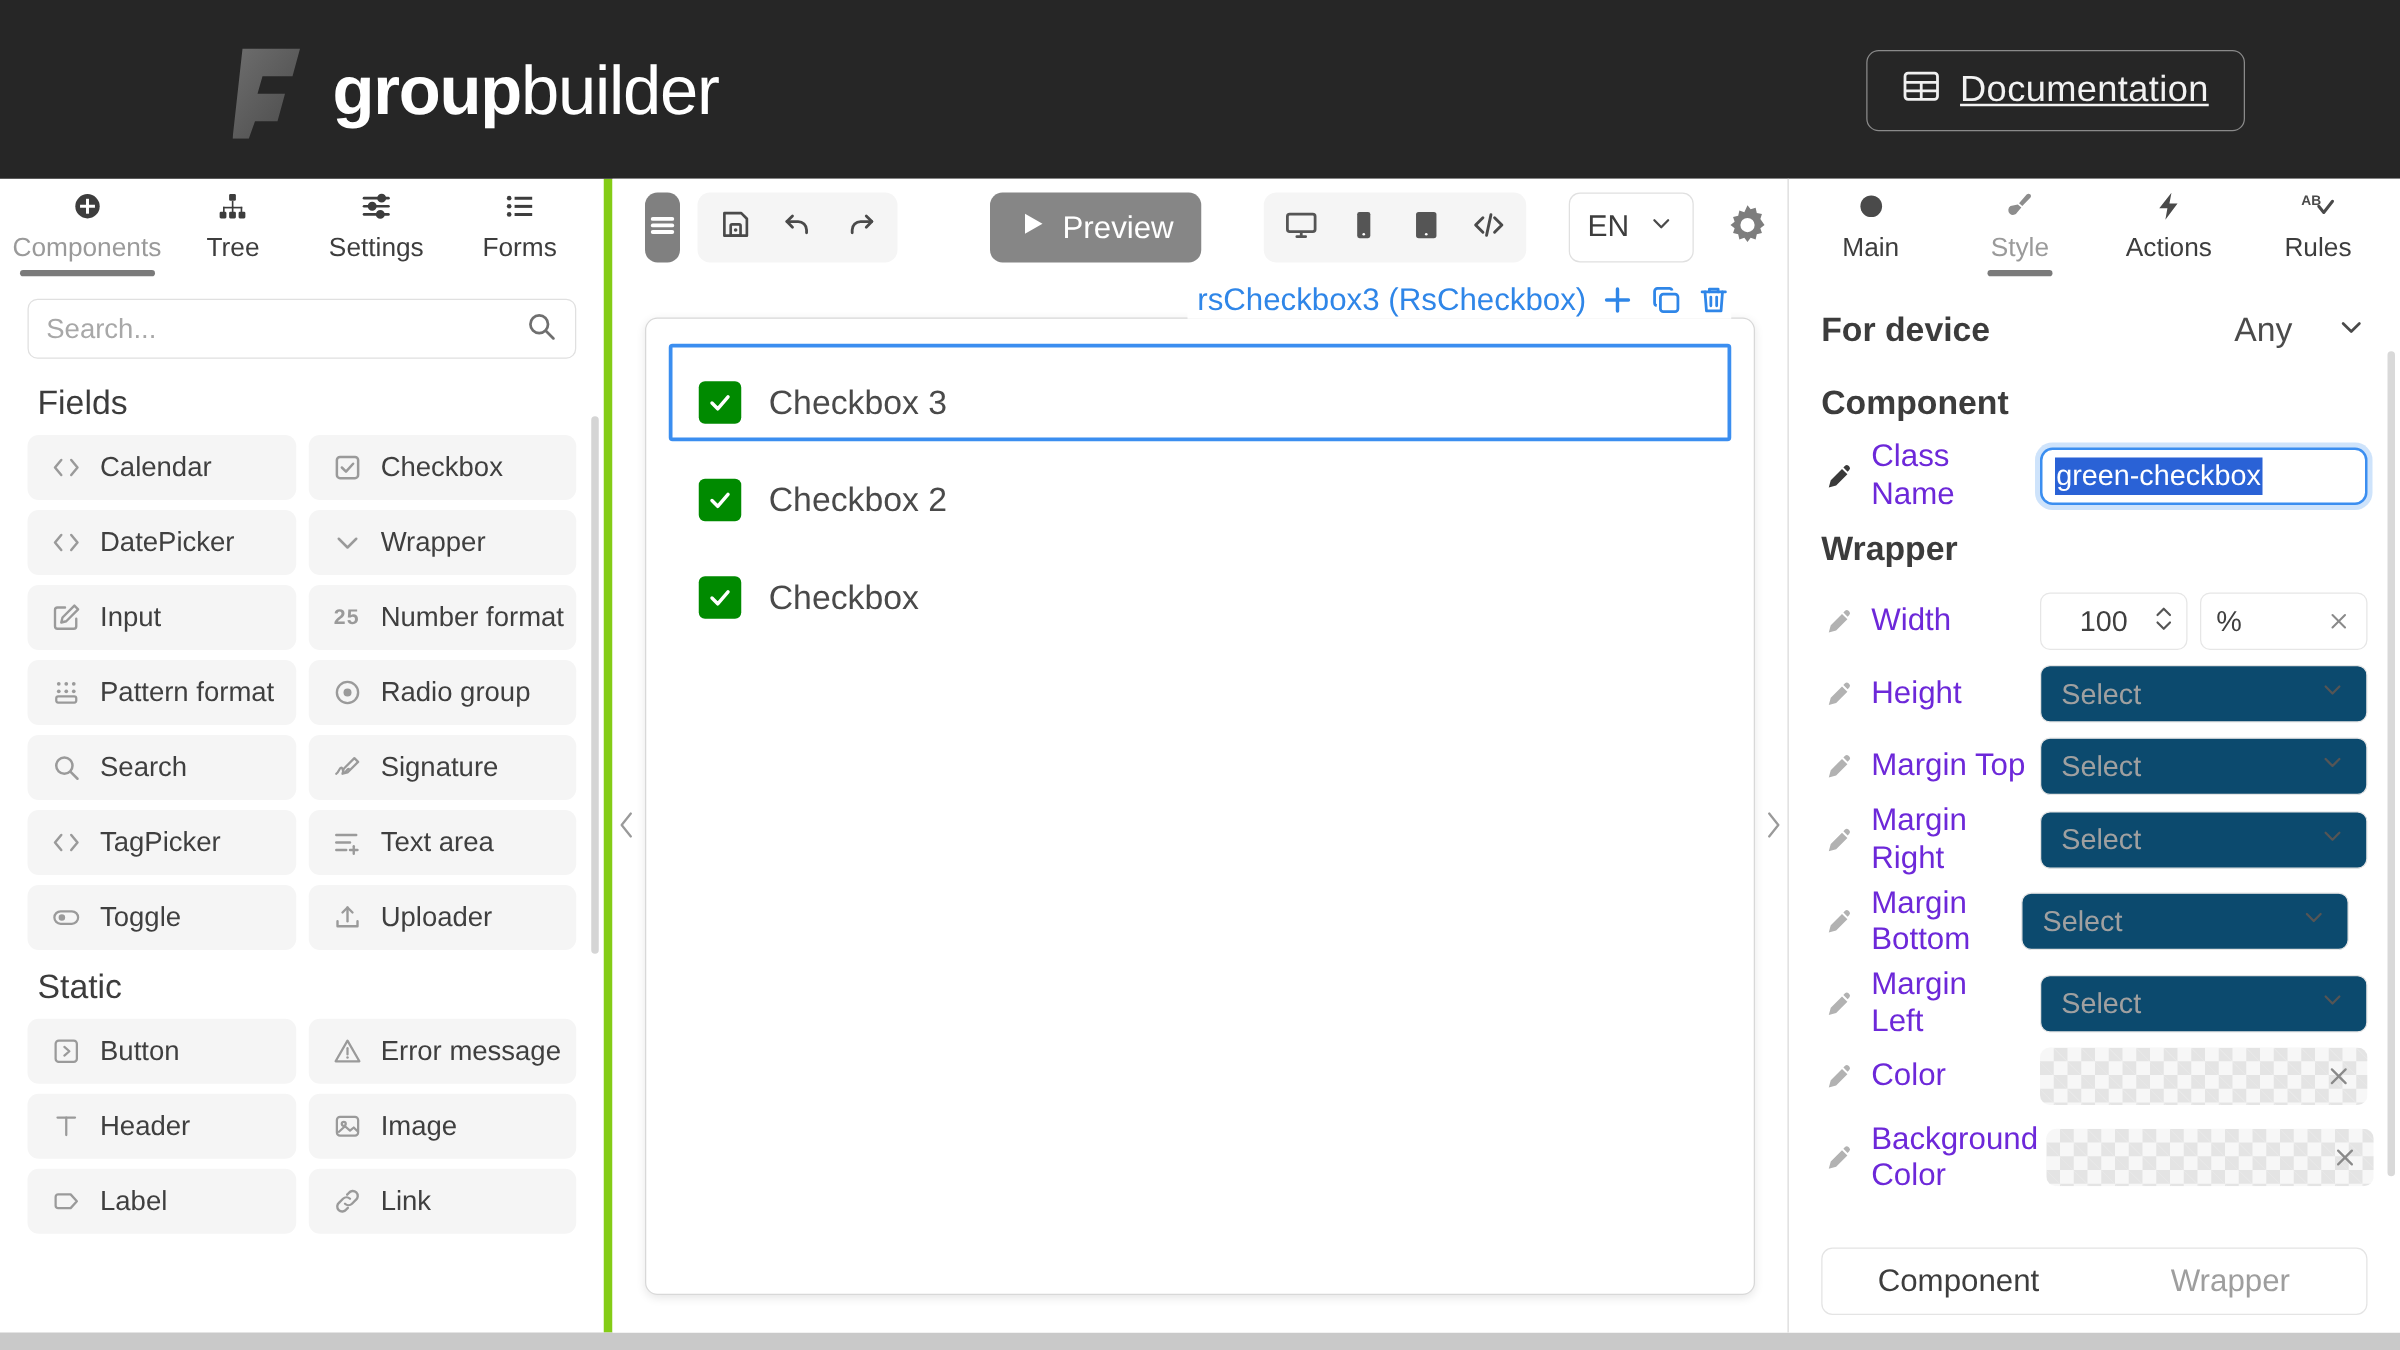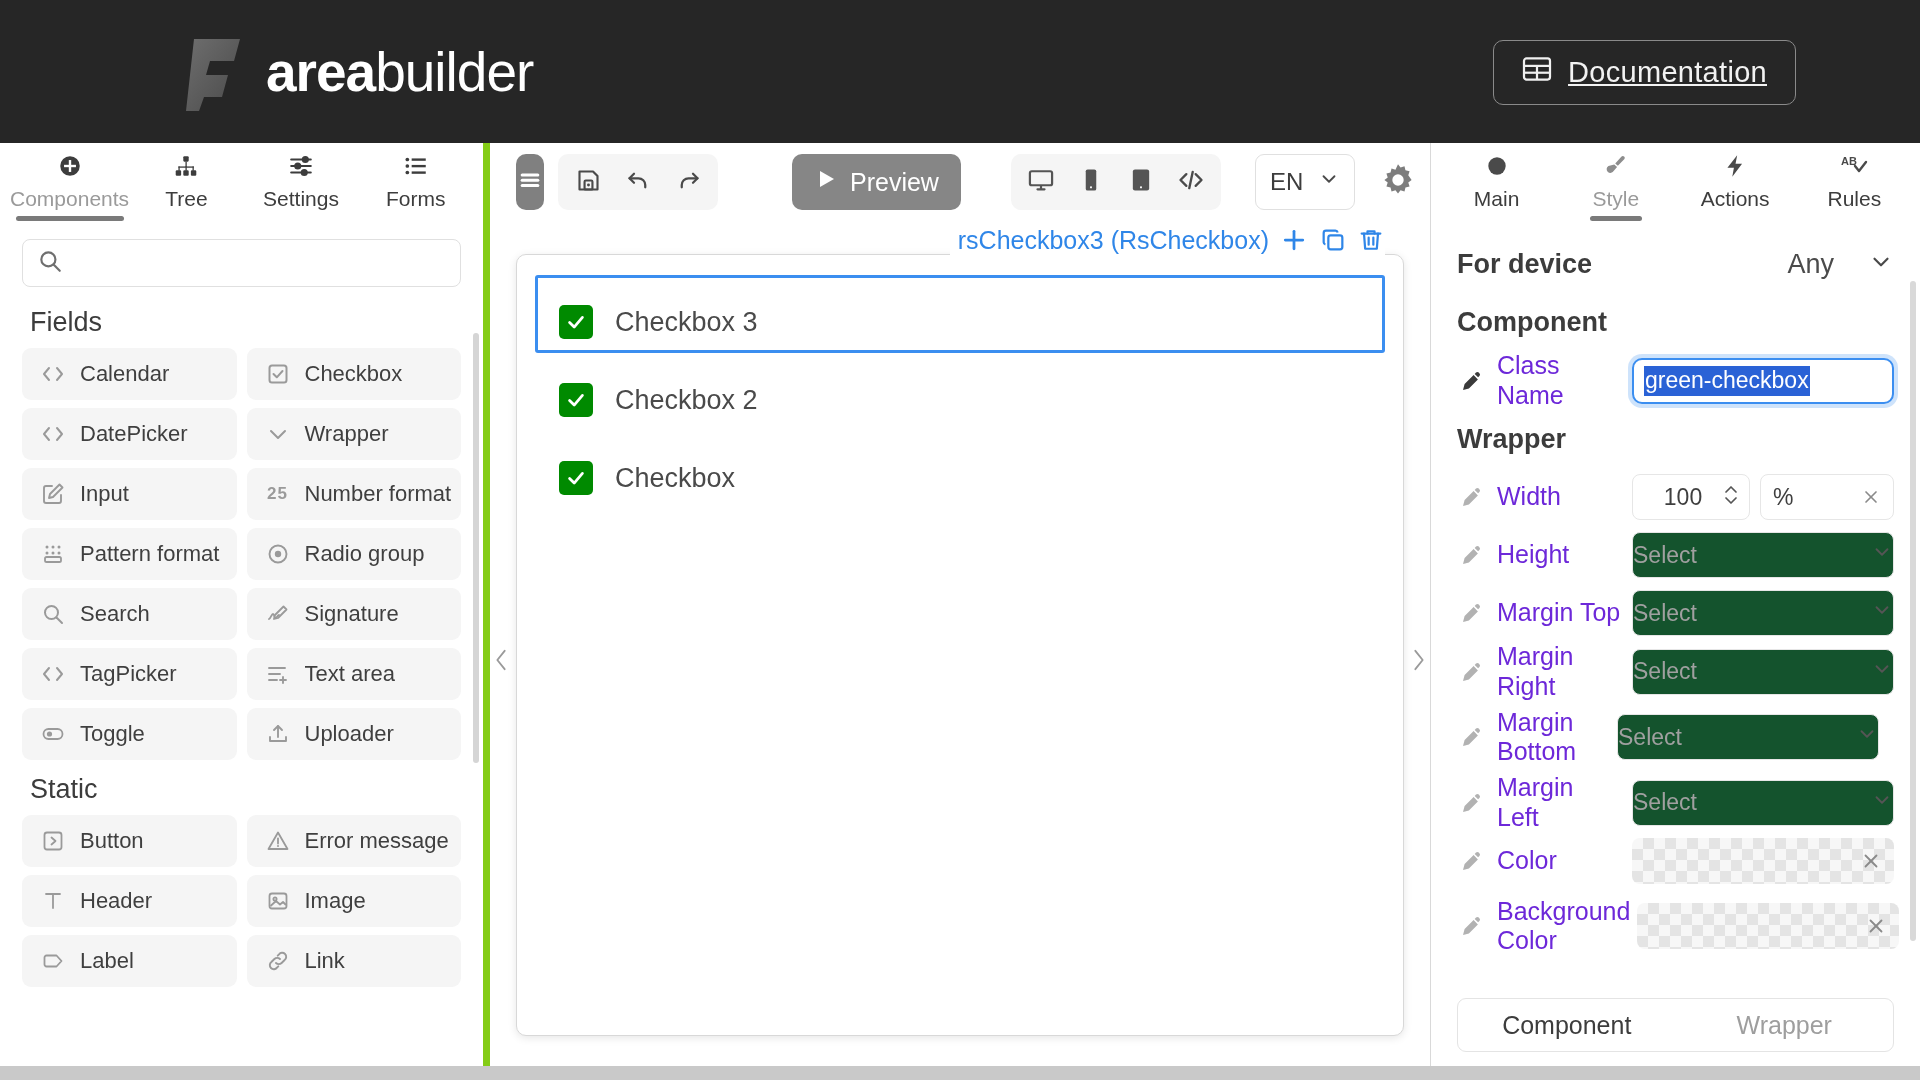--- a/index.html
+++ b/index.html
@@ -119,22 +119,22 @@
   .rscroll-thumb { position: absolute; right: 4px; top: 60px; width: 6px; height: 660px; background: #d9d9d9; border-radius: 3px; }
   .r-row { display: flex; align-items: center; min-height: 58px; gap: 10px; }
   .r-h { font-size: 27px; font-weight: bold; color: #3c3c3c; }
   .r-device { justify-content: space-between; }
   .r-device .val { font-size: 27px; color: #4b4b4b; margin-left: auto; }
   .lbl { font-size: 25px; color: #6d28d9; flex: 1; line-height: 1.18; }
   .pen { width: 30px; flex: 0 0 30px; display: flex; align-items: center; justify-content: center; }
   .ctrl { width: 262px; flex: 0 0 262px; display: flex; gap: 10px; }
   .select {
     flex: 1; height: 46px; border: 1px solid #e6e6e6; border-radius: 8px;
-    display: flex; align-items: center; justify-content: space-between; padding: 0 0;
-    font-size: 23px; color: #a0a0a0; cursor: pointer; background: #14532d;
+    display: flex; align-items: center; justify-content: space-between; padding: 0 16px;
+    font-size: 23px; color: #a0a0a0; cursor: pointer; background: #0c4a6e;
   }
   .stepper { width: 118px; height: 46px; border: 1px solid #e6e6e6; border-radius: 8px; display: flex; align-items: center; justify-content: center; padding: 0 10px; background:#fff; }
   .stepper .v { font-size: 23px; color: #3f3f3f; margin: 0 auto; }
   .unit { flex: 1; height: 46px; border: 1px solid #e6e6e6; border-radius: 8px; display: flex; align-items: center; justify-content: space-between; padding: 0 12px; font-size: 23px; color: #3f3f3f; background:#fff; }
   .class-input {
     flex: 1; height: 46px; border: 2px solid #3b8ef0; border-radius: 10px; background: #fff;
     display: flex; align-items: center; padding: 0 10px;
     box-shadow: 0 0 0 4px rgba(59,142,240,.25);
   }
   .class-input .sel-text { background: #2a62d6; color: #fff; font-size: 23px; padding: 1px 1px 2px 1px; }
@@ -165,21 +165,21 @@
           <defs>
             <linearGradient id="lg1" x1="0" y1="0" x2="1" y2="1">
               <stop offset="0" stop-color="#6e6e6e"></stop>
                 <stop offset="1" stop-color="#4a4a4a"></stop>
             </linearGradient>
           </defs>
           <path d="M8 6 h46 l-6 22 h-24 l-4 14 h22 l-6 22 h-18 l-5 14 h-13 z" fill="url(#lg1)"></path>
         </svg>
       </div>
       <div class="brand">
-        <span class="b-bold">area</span><span class="b-light">builder</span>
+        <span class="b-bold">group</span><span class="b-light">builder</span>
       </div>
     </div>
     <div class="doc-btn">
       <span>
         <svg width="30" height="26" viewBox="0 0 24 21" fill="none" stroke="#f0f0f0" stroke-width="1.8">
           <rect x="1.5" y="2" width="21" height="17" rx="2"></rect>
           <line x1="1.5" y1="8" x2="22.5" y2="8"></line>
           <line x1="12" y1="8" x2="12" y2="19"></line>
           <line x1="1.5" y1="13.5" x2="22.5" y2="13.5"></line>
         </svg>
@@ -245,20 +245,21 @@
               <circle cx="4" cy="18" r="1.7"></circle>
                 <rect x="8" y="17" width="13" height="2.2"></rect>
             </svg>
           </span>
           <span class="t">Forms</span>
         </div>
       </div>
 
       <div class="search-row">
         <div class="search-box">
+          <input type="text" placeholder="Search..." style="">
           <span>
             <svg width="26" height="26" viewBox="0 0 24 24" fill="none" stroke="#6f6f6f" stroke-width="2">
               <circle cx="10.5" cy="10.5" r="6.5"></circle>
                 <line x1="15.5" y1="15.5" x2="21" y2="21" stroke-linecap="round"></line>
             </svg>
           </span>
         </div>
       </div>
 
       <div class="list-scroll">

